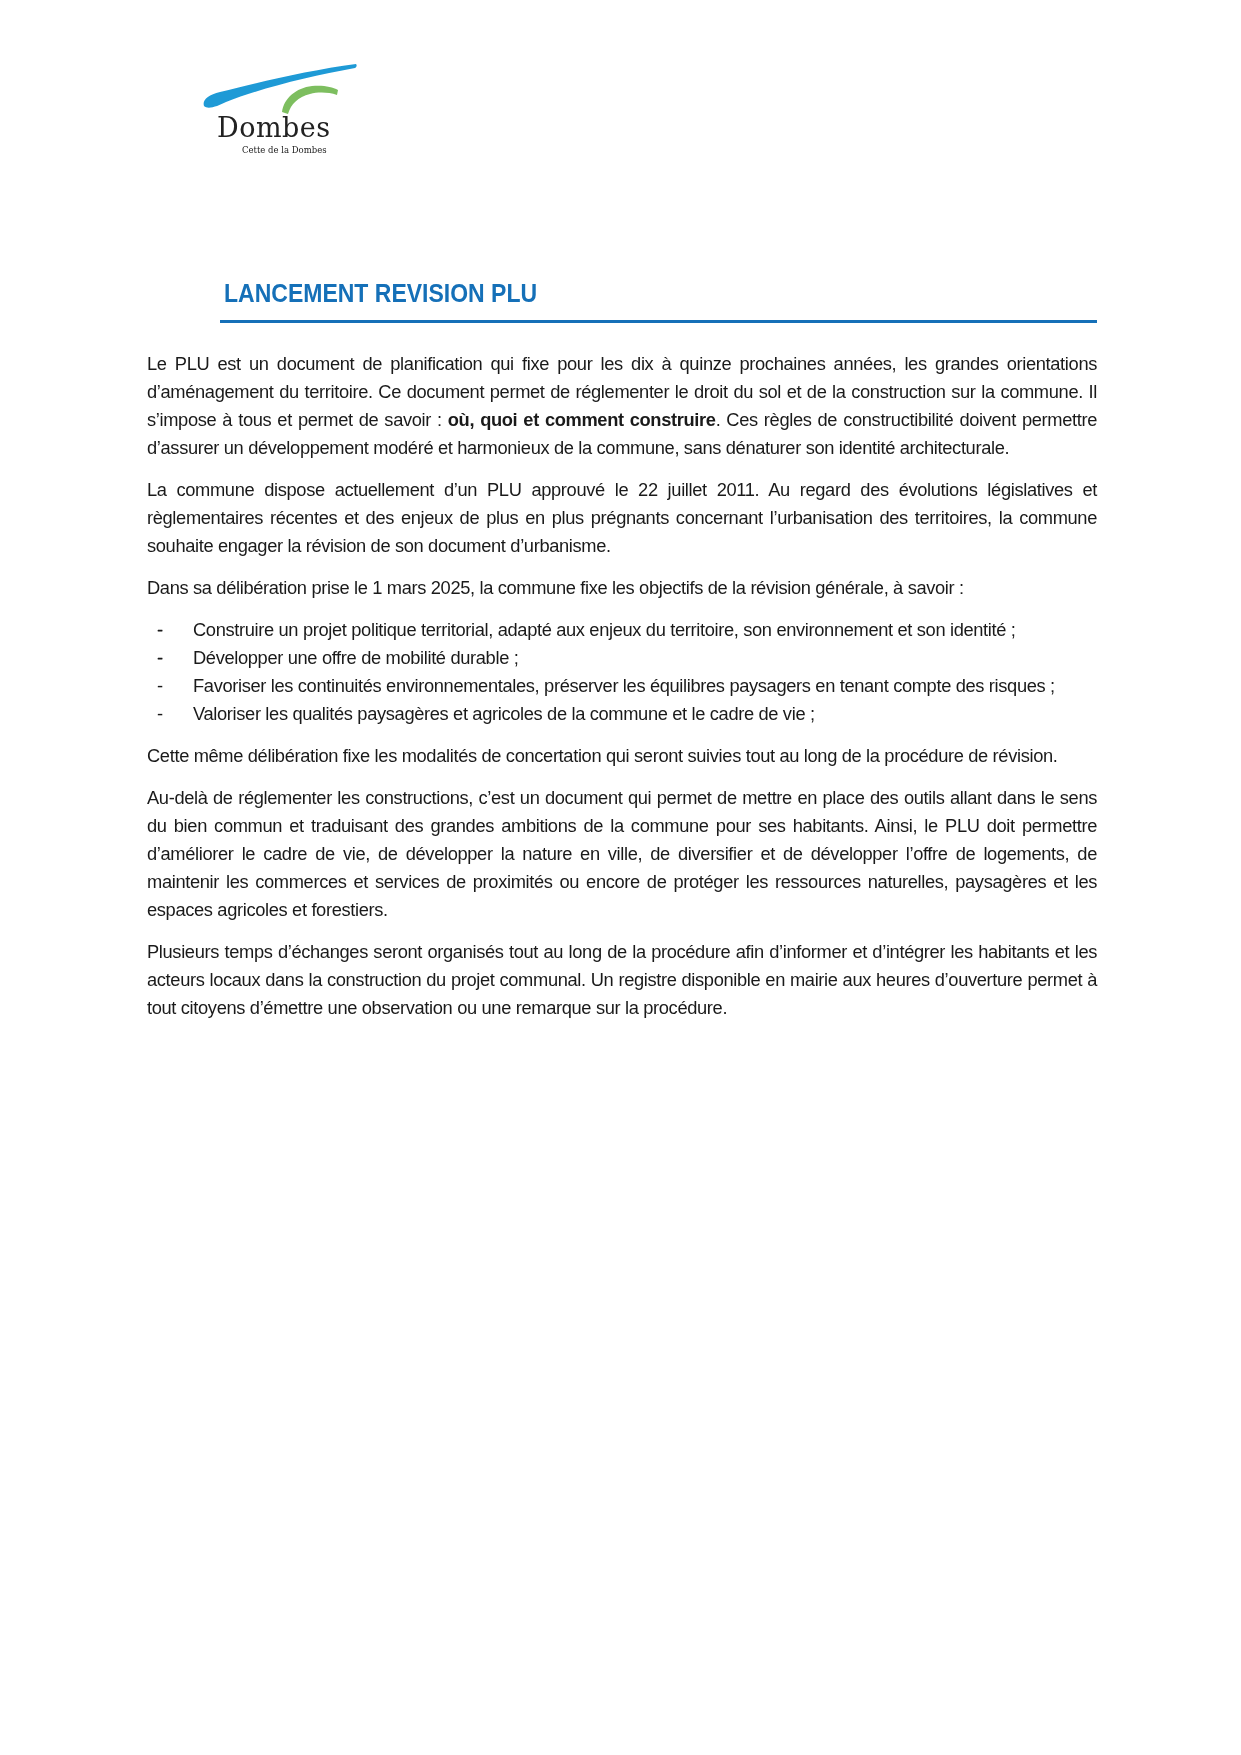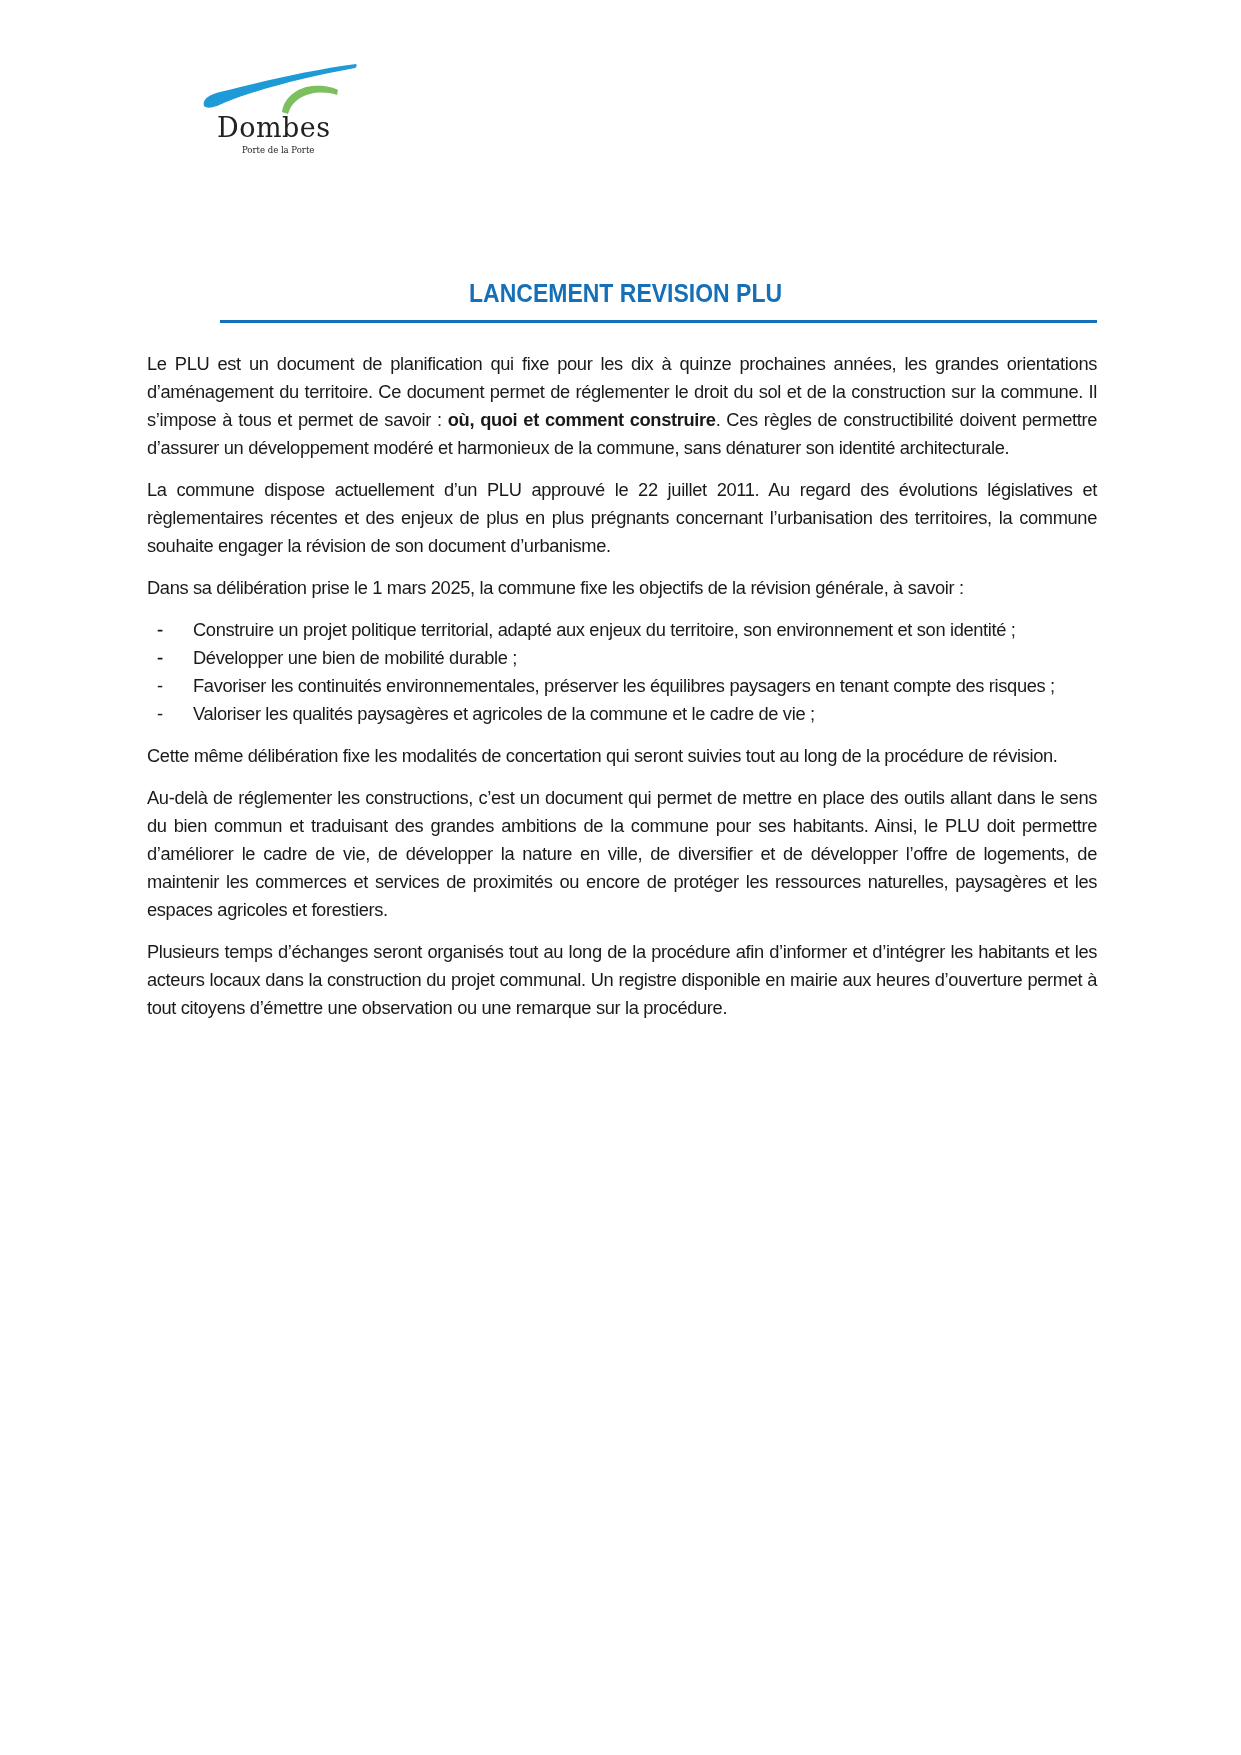--- a/index.html
+++ b/index.html
@@ -46,21 +46,20 @@
       font-size: 8.5px;
       color: #222222;
       line-height: 1;
       white-space: nowrap;
     }
     .title-block {
       position: absolute;
       left: 220px;
       top: 278px;
       width: 877px;
-      text-align: center;
     }
     .title {
       font-family: "Liberation Sans", sans-serif;
       font-weight: bold;
       font-size: 25px;
       color: #1570B8;
       margin: 0 0 0 4px;
       line-height: 30px;
       transform: scaleX(0.92);
       transform-origin: left center;
@@ -110,41 +109,41 @@
   </style>
 </head>
 <body>
 
 <div class="logo">
   <svg width="160" height="60" viewBox="0 0 160 60">
     <path d="M4 44 C 2 38, 8 33, 20 30 C 60 20, 110 8, 156 2 C 157 3, 157 5, 155 6 C 110 14, 62 26, 26 40 C 18 44, 8 48, 4 44 Z" fill="#1E9AD6"></path>
     <path d="M82 50 C 84 36, 96 26, 112 24 C 124 23, 132 25, 138 28 L 137 33 C 128 30, 118 30, 110 32 C 98 35, 91 42, 88 52 Z" fill="#7DBE5F"></path>
   </svg>
   <div class="logo-name">Dombes</div>
-  <div class="logo-tagline">Porte de la Porte</div>
+  <div class="logo-tagline">Cette de la Dombes</div>
 </div>
 
 <div class="title-block">
   <h1 class="title">LANCEMENT REVISION PLU</h1>
   <div class="title-rule"></div>
 </div>
 
 <div class="content">
 
   <p class="last-line-left"><span>Le PLU est un document de planification qui fixe pour les dix à quinze prochaines années, les grandes orientations d’aménagement du territoire. Ce document permet de réglementer le droit du sol et de la construction sur la commune. Il s’impose à tous et permet de savoir : </span><b>où, quoi et comment construire</b><span>. Ces règles de constructibilité doivent permettre d’assurer un développement modéré et harmonieux de la commune, sans dénaturer son identité architecturale.</span></p>
 
   <p class="last-line-left">La commune dispose actuellement d’un PLU approuvé le 22 juillet 2011. Au regard des évolutions législatives et règlementaires récentes et des enjeux de plus en plus prégnants concernant l’urbanisation des territoires, la commune souhaite engager la révision de son document d’urbanisme.</p>
 
   <p class="last-line-left">Dans sa délibération prise le 1 mars 2025, la commune fixe les objectifs de la révision générale, à savoir :</p>
 
   <ul class="objectives">
     <li><span class="dash">-</span></li>
     <li><span class="dash">-</span><span>Construire un projet politique territorial, adapté aux enjeux du territoire, son environnement et son identité ;</span></li>
     <li><span class="dash">-</span></li>
-    <li><span class="dash">-</span><span>Développer une bien de mobilité durable ;</span></li>
+    <li><span class="dash">-</span><span>Développer une offre de mobilité durable ;</span></li>
     <li><span class="dash">-</span><span>Favoriser les continuités environnementales, préserver les équilibres paysagers en tenant compte des risques ;</span></li>
     <li><span class="dash">-</span><span>Valoriser les qualités paysagères et agricoles de la commune et le cadre de vie ;</span></li>
   </ul>
 
   <p class="last-line-left">Cette même délibération fixe les modalités de concertation qui seront suivies tout au long de la procédure de révision.</p>
 
   <p class="last-line-left">Au-delà de réglementer les constructions, c’est un document qui permet de mettre en place des outils allant dans le sens du bien commun et traduisant des grandes ambitions de la commune pour ses habitants. Ainsi, le PLU doit permettre d’améliorer le cadre de vie, de développer la nature en ville, de diversifier et de développer l’offre de logements, de maintenir les commerces et services de proximités ou encore de protéger les ressources naturelles, paysagères et les espaces agricoles et forestiers.</p>
 
   <p class="last-line-left">Plusieurs temps d’échanges seront organisés tout au long de la procédure afin d’informer et d’intégrer les habitants et les acteurs locaux dans la construction du projet communal. Un registre disponible en mairie aux heures d’ouverture permet à tout citoyens d’émettre une observation ou une remarque sur la procédure.</p>
 </div>

